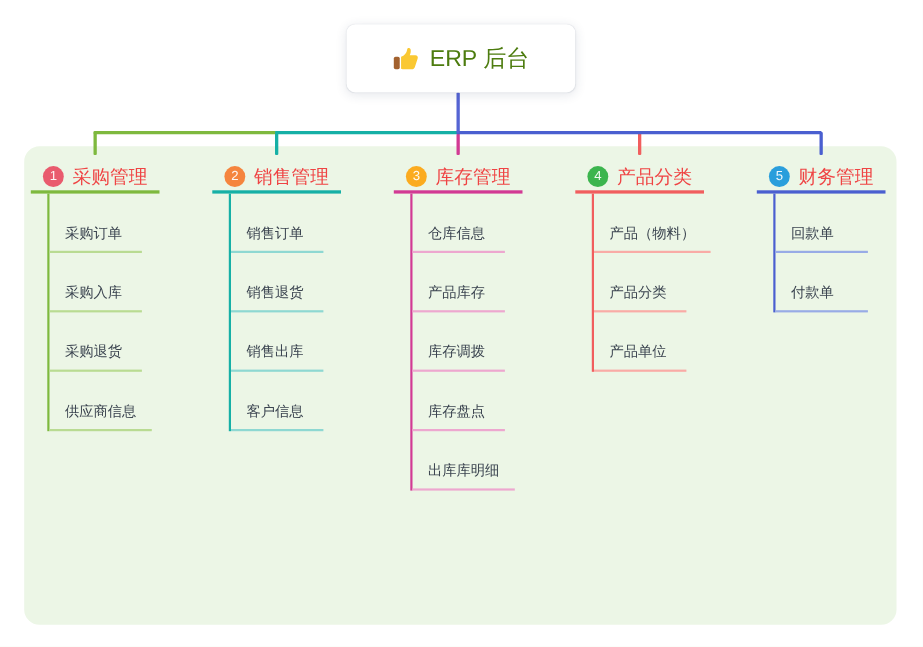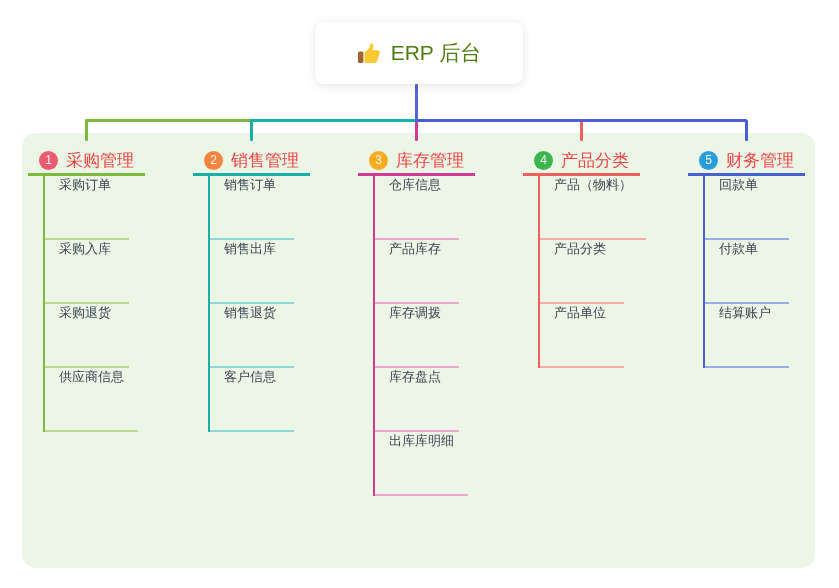--- a/index.html
+++ b/index.html
@@ -32,23 +32,23 @@
     display:flex;align-items:center;gap:8px;padding-left:11px;
   }
   .badge{
     width:19px;height:19px;border-radius:50%;background:var(--bc);
     color:rgba(255,255,255,.93);font-size:12px;line-height:19px;
     text-align:center;flex:0 0 auto;font-weight:500;
   }
   .blabel{font-size:17px;color:#ef4444;white-space:nowrap;}
   .children{margin-left:15px;border-left:2px solid var(--c);}
   .child{
-    height:64px;box-sizing:border-box;width:max-content;min-width:84px;
+    height:54px;box-sizing:border-box;width:max-content;min-width:84px;
     border-bottom:2px solid var(--lc);
-    padding:0 14px 7px 14px;display:flex;font-family:Liberation Mono, monospace;
+    padding:0 14px 7px 14px;display:flex;align-items:flex-end;font-family:Liberation Mono, monospace;
   }
   .child span{font-size:13px;color:#3b4450;white-space:nowrap;}
 </style>
 </head>
 <body>
 
 <div id="canvas">
 
   <div id="panel" style="background: rgb(236, 246, 230);"></div>
 
@@ -96,24 +96,24 @@
       <div class="branch" style="left: 193px; --c: #16b0a6; --lc: #8ed8d2; --bc: #f5853e;">
     <div class="head">
       <span class="badge">2</span>
       <span class="blabel">销售管理</span>
     </div>
     <div class="children">
           <div class="child">
     <span>销售订单</span>
   </div>
           <div class="child">
-    <span>销售出库</span>
+    <span>销售退货</span>
   </div>
           <div class="child">
-    <span>销售退货</span>
+    <span>销售出库</span>
   </div>
           <div class="child">
     <span>客户信息</span>
   </div>
         </div>
   </div>
       <div class="branch" style="left: 358px; --c: #d23a94; --lc: #eda7cf; --bc: #fbab1f;">
     <div class="head">
       <span class="badge">3</span>
       <span class="blabel">库存管理</span>
@@ -158,19 +158,16 @@
       <span class="badge">5</span>
       <span class="blabel">财务管理</span>
     </div>
     <div class="children">
           <div class="child">
     <span>回款单</span>
   </div>
           <div class="child">
     <span>付款单</span>
   </div>
-          <div class="child">
-    <span>结算账户</span>
-  </div>
         </div>
   </div>
     </div>
 </div>
 
 </body></html>

